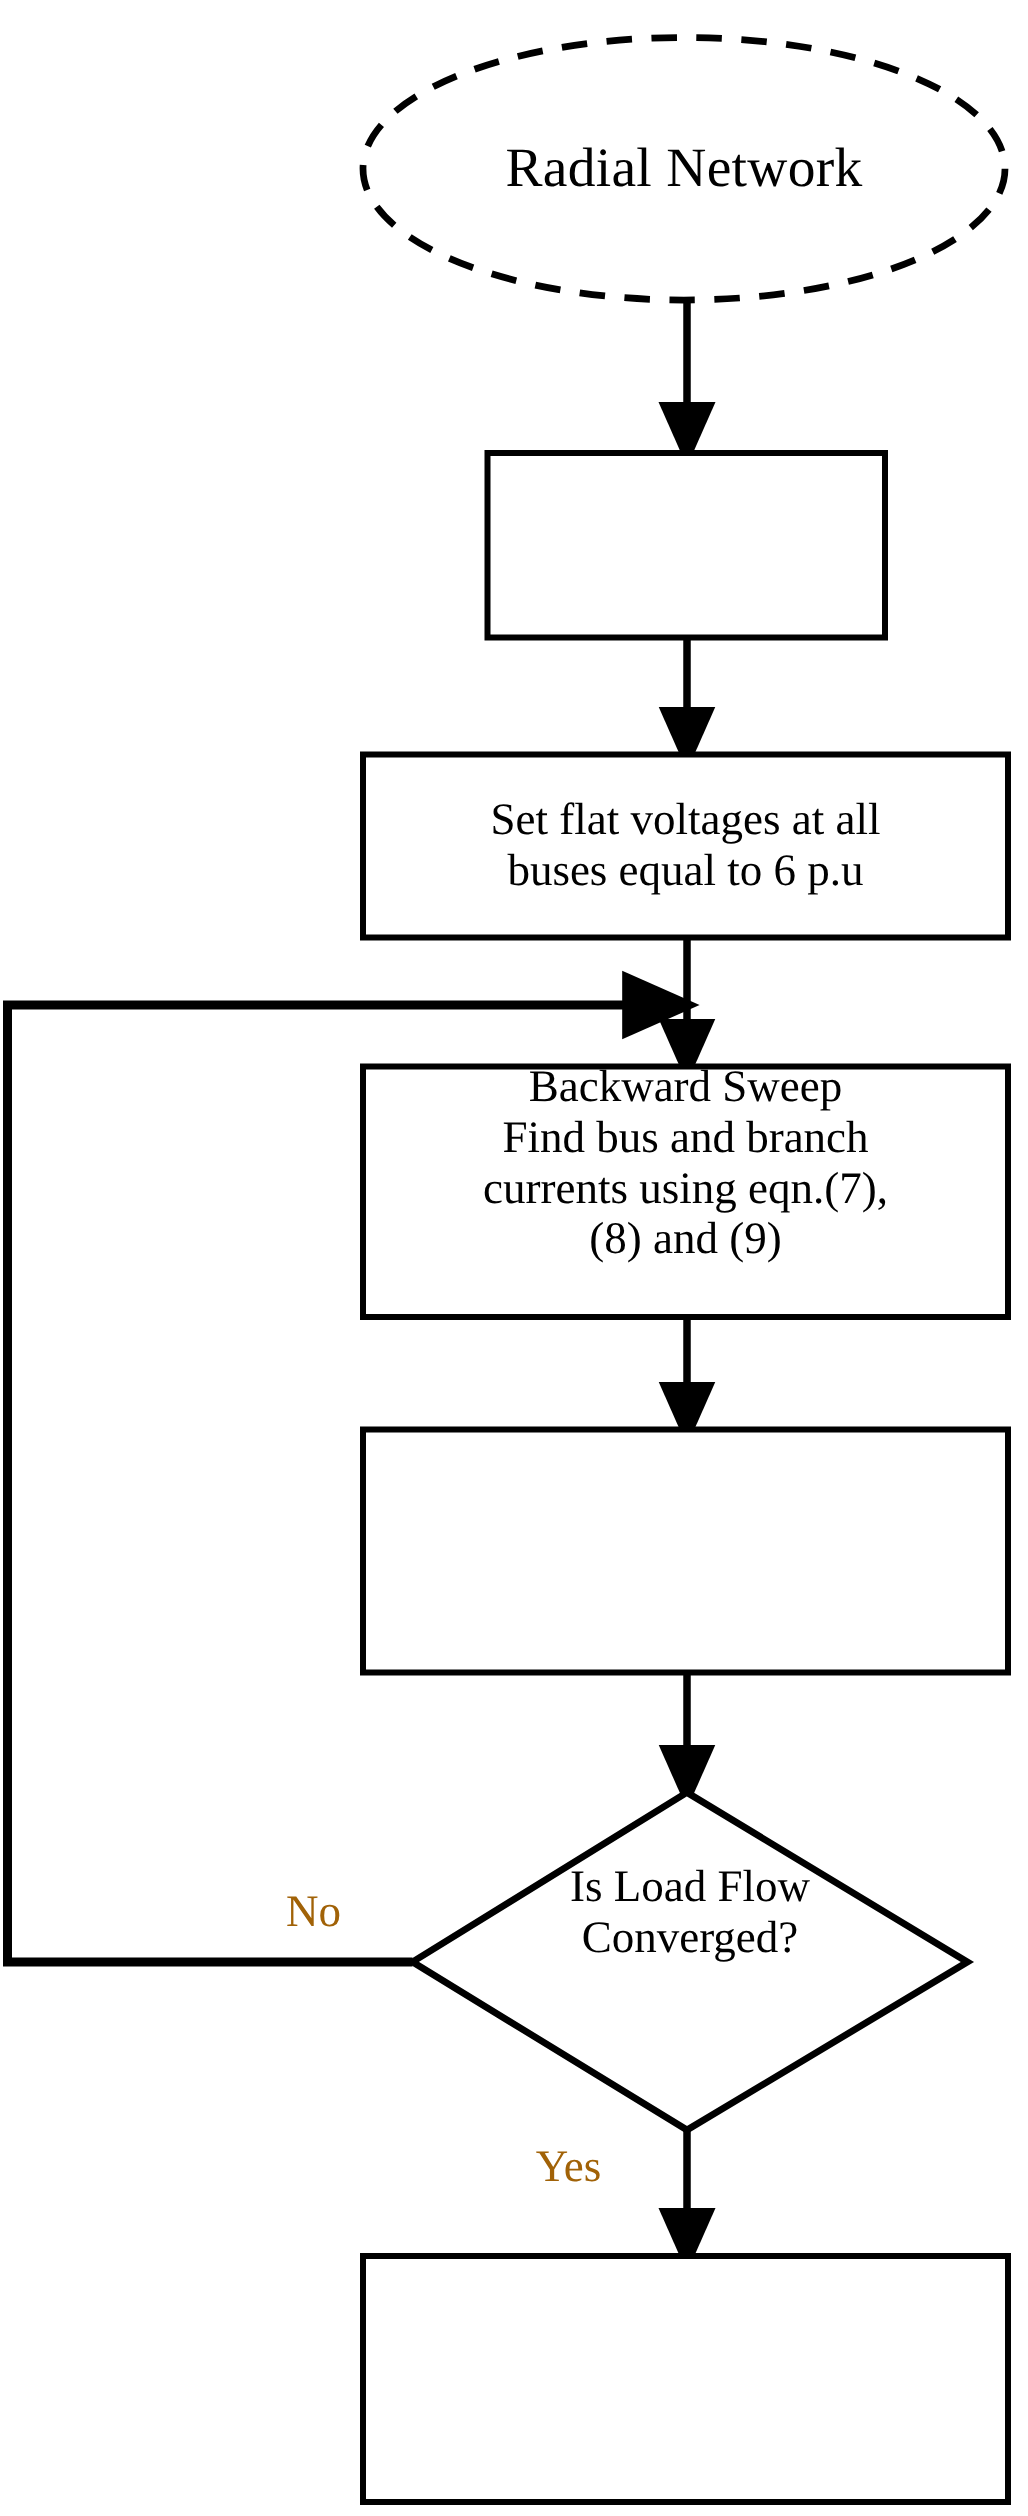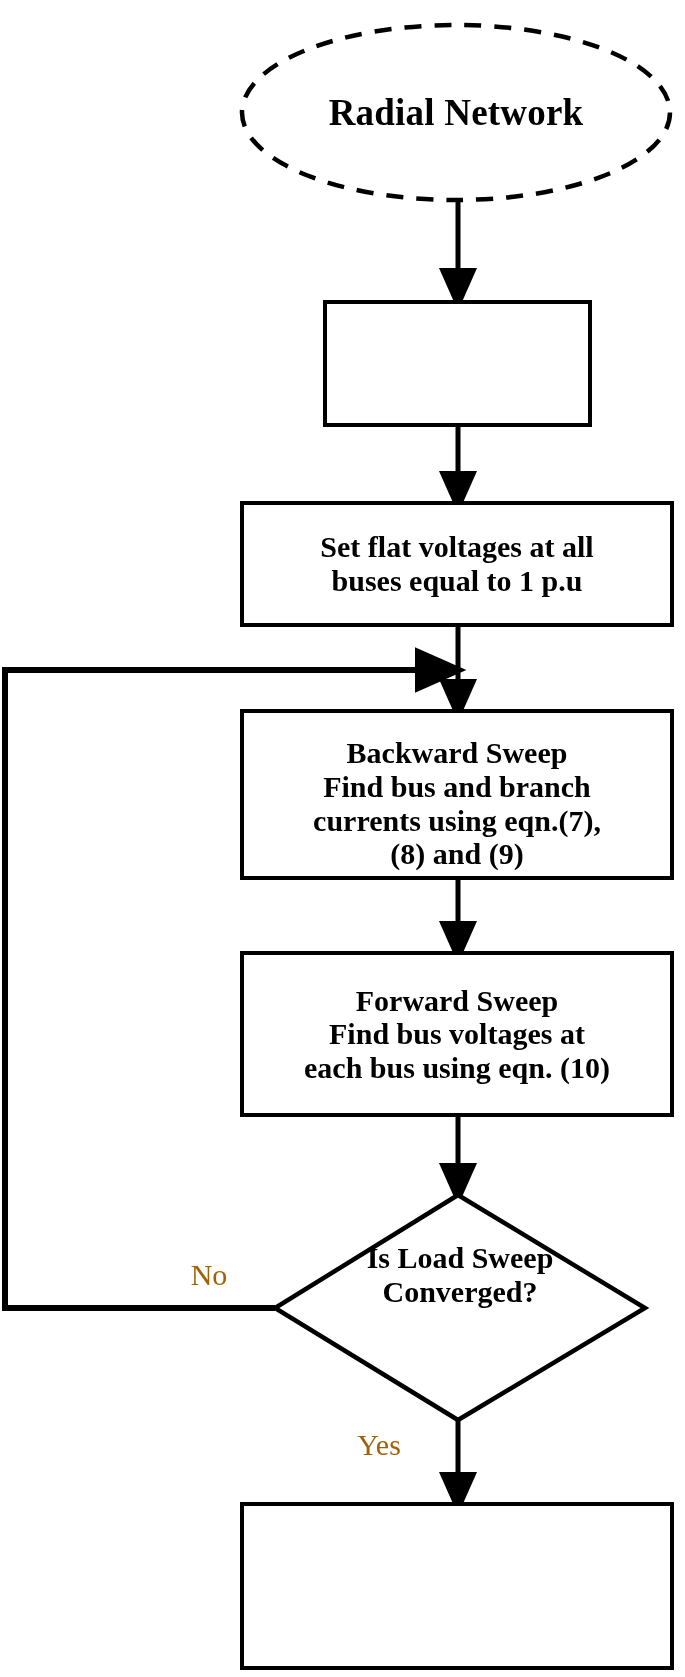--- a/index.html
+++ b/index.html
@@ -27,21 +27,20 @@
   .node-label {
     position: absolute;
     display: flex;
     align-items: center;
     justify-content: center;
     text-align: center;
     color: #000000;
     line-height: 1.12;
     white-space: pre-line;
     pointer-events: none;
-    font-weight: bold;
   }
   .start-label {
     font-size: 37px;
     letter-spacing: 0.2px;
   }
   .proc-label {
     font-size: 30px;
   }
   .decision-label {
     font-size: 30px;
@@ -94,32 +93,29 @@
 
     <line x1="458" y1="1420" x2="458" y2="1493" stroke="#000000" stroke-width="5" marker-end="url(#arrowhead)"></line>
 
     <rect x="242" y="1504" width="430" height="164" fill="#ffffff" stroke="#000000" stroke-width="4"></rect>
   </svg>
 
   <div class="node-label start-label" style="left:242px; top:25px; width:428px; height:175px;">Radial Network</div>
 
 
   <div class="node-label proc-label" style="left:242px; top:503px; width:430px; height:122px;">Set flat voltages at all
-buses equal to 1 p.u</div>
+buses equal to 6 p.u</div>
 
-  <div class="node-label proc-label" style="left:242px; top:720px; width:430px; height:167px;">Backward Sweep
+  <div class="node-label proc-label" style="left:242px; top:692px; width:430px; height:167px;">Backward Sweep
 Find bus and branch
 currents using eqn.(7),
 (8) and (9)</div>
 
-  <div class="node-label proc-label" style="left:242px; top:953px; width:430px; height:162px;">Forward Sweep
-Find bus voltages at
-each bus using eqn. (10)</div>
 
-  <div class="node-label decision-label" style="left:300px; top:1215px; width:320px; height:120px;">Is Load Sweep
+  <div class="node-label decision-label" style="left:300px; top:1215px; width:320px; height:120px;">Is Load Flow
 Converged?</div>
 
 
   <div class="edge-label" style="left:176px; top:1258px; width:66px;">No</div>
 
   <div class="edge-label" style="left:335px; top:1428px; width:88px;">Yes</div>
 
 </div>
 
 </body></html>

